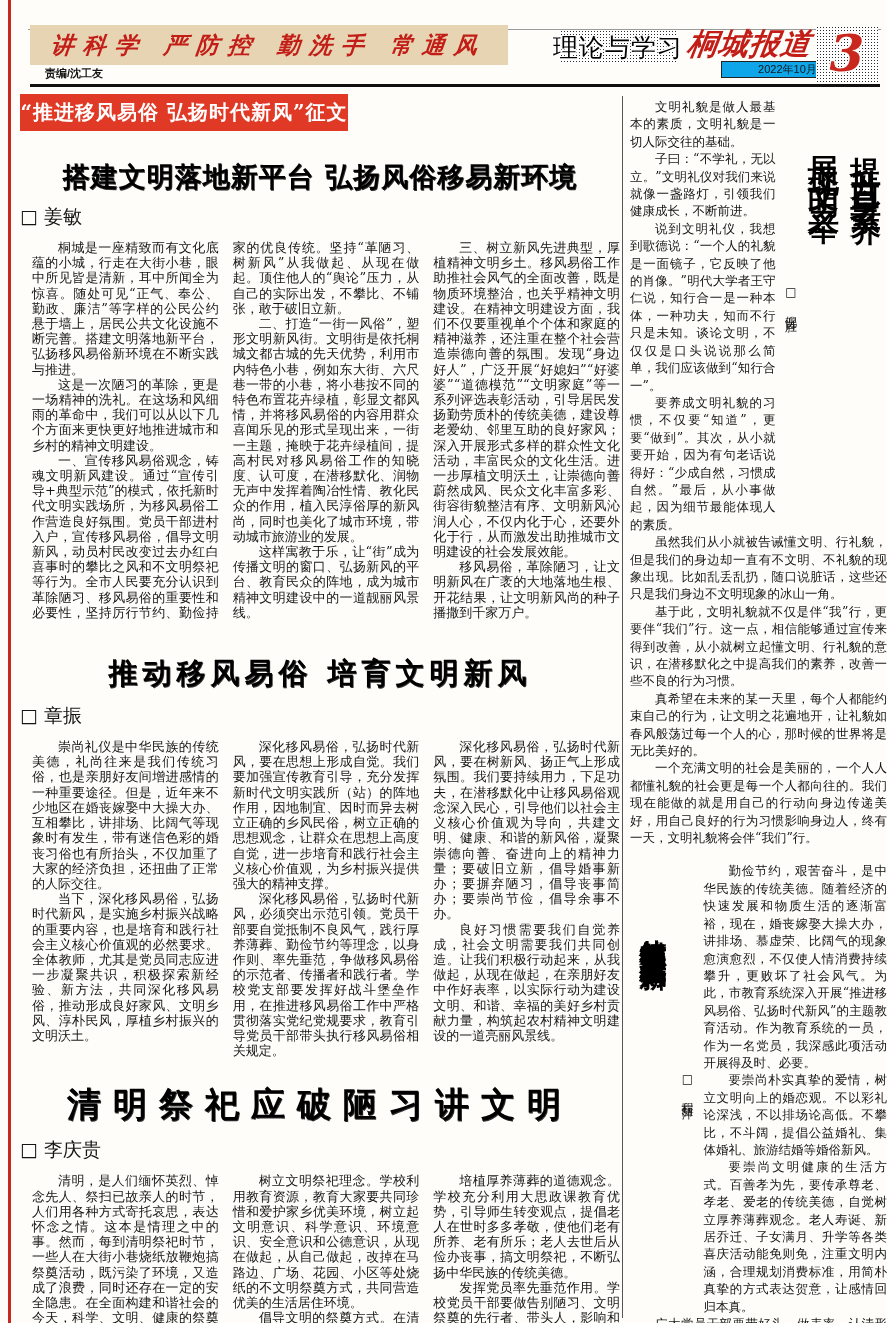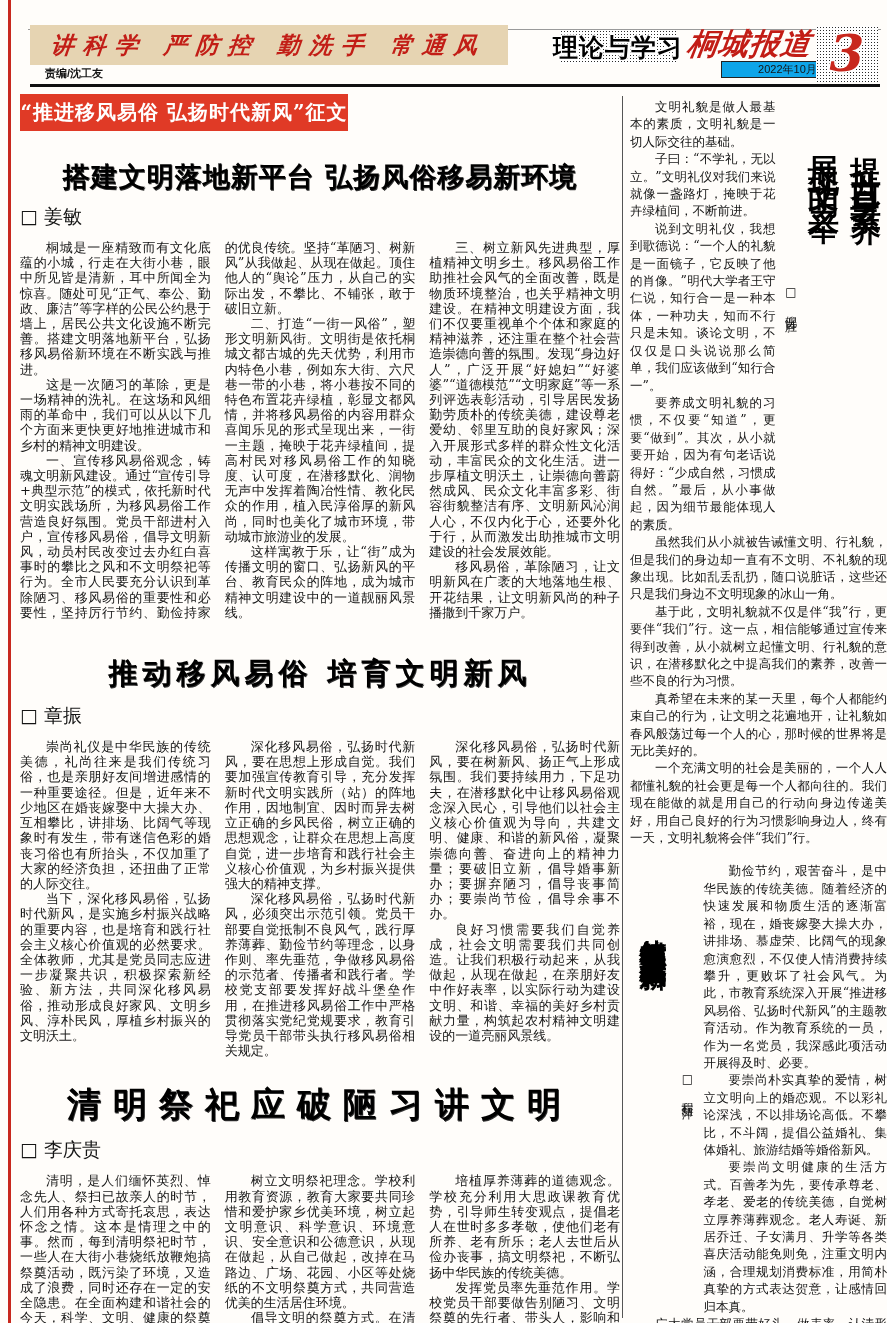--- a/index.html
+++ b/index.html
@@ -14,21 +14,21 @@
   .slogan-banner{position:absolute;left:30px;top:25px;width:478px;height:40px;background:#e6d4b2;
                  display:flex;align-items:center;justify-content:center;}
   .slogan-text{color:#c21d16;font-size:23px;font-weight:bold;font-style:italic;
                letter-spacing:9px;transform:skewX(-6deg);white-space:nowrap;}
   .dots{background-image:radial-gradient(circle,#2a2a2a 0.7px,rgba(0,0,0,0) 0.95px);
         background-size:3px 3px;background-color:#fff;}
   .outlined{text-shadow:-1px 0 #fff,1px 0 #fff,0 -1px #fff,0 1px #fff,
             -1px -1px #fff,1px 1px #fff,-1px 1px #fff,1px -1px #fff;}
   .section-block{position:absolute;left:560px;top:30px;width:116px;height:34px;
                  display:flex;align-items:center;justify-content:center;}
-  .section-text{font-family:"Liberation Sans",sans-serif;font-weight:700;font-size:25px;
+  .section-text{font-family:"Liberation Sans",sans-serif;font-weight:400;font-size:25px;
                 letter-spacing:1px;color:#000;white-space:nowrap;}
   .paper-name{position:absolute;left:688px;top:24px;width:124px;height:36px;
               color:#c21d16;font-size:30px;font-weight:bold;font-style:italic;
               letter-spacing:1px;transform:skewX(-8deg);white-space:nowrap;}
   .date-box{position:absolute;left:721px;top:61px;width:118px;height:15px;
             border:1px solid #222;font-size:11px;line-height:15px;text-align:right;
             font-family:"Liberation Sans",sans-serif;background:#0ea5e9;}
   .page-num-block{position:absolute;left:816px;top:26px;width:62px;height:56px;
                   display:flex;align-items:center;justify-content:center;}
   .page-num{font-size:50px;font-weight:900;font-style:italic;color:#c8281e;line-height:1;}
@@ -42,21 +42,21 @@
 
   
   .main-col{position:absolute;left:20px;top:131px;width:600px;}
   .art-title{text-align:center;font-weight:900;color:#000;
              text-shadow:0.7px 0.7px 0 #333;}
   .t1{font-size:27px;letter-spacing:1px;margin-top:28px;}
   .t2{font-size:29px;letter-spacing:5px;margin-top:34px;}
   .t3{font-size:34px;letter-spacing:12px;margin-top:24px;}
   .byline{text-align:left;font-size:19px;margin:9px 0 10px 0;}
   .art-body{column-count:3;column-gap:14px;text-align:justify;
-            font-size:13px;line-height:15.2px;}
+            font-size:13px;line-height:15.2px;margin-left:12px;}
   .art-body p{margin:0;text-indent:2em;}
 
   
   .sidebar{position:absolute;left:630px;top:98px;width:257px;}
   .side-art{font-size:12.5px;line-height:17.4px;text-align:justify;}
   .side-art p{margin:0;text-indent:2em;}
   .st-float{float:right;height:402px;display:flex;margin-left:6px;}
   .st-byline{writing-mode:vertical-rl;font-size:12px;align-self:center;letter-spacing:2px;margin-right:4px;}
   .vhead{writing-mode:vertical-rl;font-weight:900;color:#000;padding-top:34px;}
   .vhead .vl{line-height:42px;font-size:31px;letter-spacing:11px;}
@@ -139,21 +139,21 @@
 
     <div class="side-art">
       <div class="st-float">
         <div class="st-byline">□ 倪晋胜</div>
         <div class="vhead">
           <div class="vl">提升自身素养</div>
           <div class="vl">展现文明之举</div>
         </div>
       </div>
       <p>文明礼貌是做人最基本的素质，文明礼貌是一切人际交往的基础。</p>
-      <p>子曰：“不学礼，无以立。”文明礼仪对我们来说就像一盏路灯，掩映于花卉绿植间，不断前进。</p>
+      <p>子曰：“不学礼，无以立。”文明礼仪对我们来说就像一盏路灯，引领我们健康成长，不断前进。</p>
       <p>说到文明礼仪，我想到歌德说：“一个人的礼貌是一面镜子，它反映了他的肖像。”明代大学者王守仁说，知行合一是一种本体，一种功夫，知而不行只是未知。谈论文明，不仅仅是口头说说那么简单，我们应该做到“知行合一”。</p>
       <p>要养成文明礼貌的习惯，不仅要“知道”，更要“做到”。其次，从小就要开始，因为有句老话说得好：“少成自然，习惯成自然。”最后，从小事做起，因为细节最能体现人的素质。</p>
       <p>虽然我们从小就被告诫懂文明、行礼貌，但是我们的身边却一直有不文明、不礼貌的现象出现。比如乱丢乱扔，随口说脏话，这些还只是我们身边不文明现象的冰山一角。</p>
       <p>基于此，文明礼貌就不仅是伴“我”行，更要伴“我们”行。这一点，相信能够通过宣传来得到改善，从小就树立起懂文明、行礼貌的意识，在潜移默化之中提高我们的素养，改善一些不良的行为习惯。</p>
       <p>真希望在未来的某一天里，每个人都能约束自己的行为，让文明之花遍地开，让礼貌如春风般荡过每一个人的心，那时候的世界将是无比美好的。</p>
       <p>一个充满文明的社会是美丽的，一个人人都懂礼貌的社会更是每一个人都向往的。我们现在能做的就是用自己的行动向身边传递美好，用自己良好的行为习惯影响身边人，终有一天，文明礼貌将会伴“我们”行。</p>
     </div>
 
     <div class="side-gap"></div>
 

